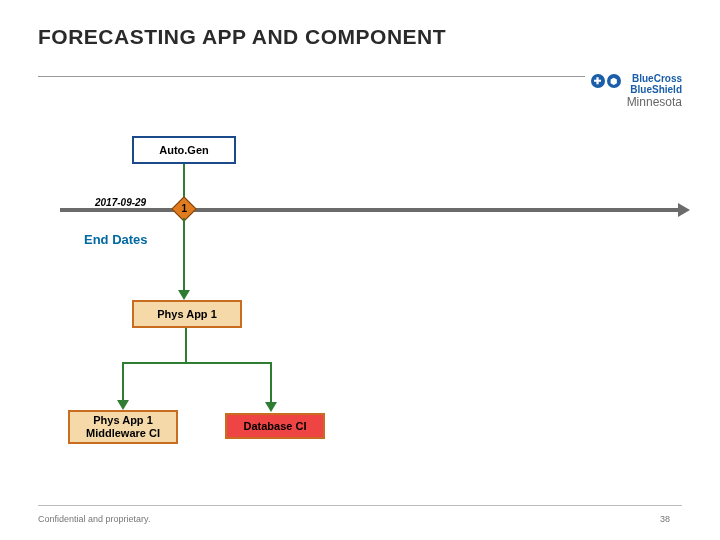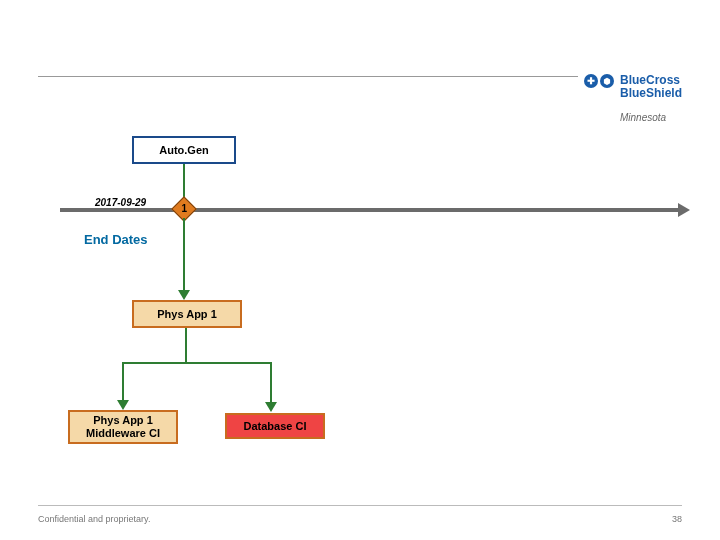--- a/index.html
+++ b/index.html
@@ -55,29 +55,29 @@
     font-size: 9px;
     font-weight: 700;
   }
   .logo-shield { font-size: 8px; }
   .logo-text {
     display: flex;
     flex-direction: column;
     line-height: 1.05;
   }
   .logo-line1, .logo-line2 {
+    font-size: 10px;
+    font-weight: 700;
+    color: #1a5da9;
+    text-align: right;
+  }
+  .logo-sub {
     font-size: 12px;
-    font-weight: 700;
-    color: #1a5da9;
-  }
-  .logo-sub {
-    font-size: 10px;
     color: #666;
-    margin-top: 14px;
-    font-style: italic;
+    margin-top: 1px;
   }
 
   .stage { position: absolute; top: 100px; left: 0; right: 0; bottom: 60px; }
 
   .box {
     position: absolute;
     border: 2px solid;
     text-align: center;
     font-size: 11px;
     font-weight: 700;
@@ -168,29 +168,29 @@
 
   .footer-rule {
     position: absolute; left: 38px; right: 38px; bottom: 34px;
     height: 1px; background: #bbb;
   }
   .footer-left {
     position: absolute; left: 38px; bottom: 16px;
     font-size: 9px; color: #777; text-align: center;
   }
   .footer-right {
-    position: absolute; right: 38px; bottom: 16px;
+    position: absolute; right: 50px; bottom: 16px;
     font-size: 9px; color: #777;
   }
 </style>
 </head>
 <body>
 
 <div class="title">
-  <br>
+  <span>FORECASTING APP AND COMPONENT</span><br>
 </div>
 <div class="title-underline"></div>
 
 <div class="logo">
   <div class="logo-marks">
     <div class="logo-cross">✚</div>
     <div class="logo-shield">⬢</div>
   </div>
   <div class="logo-text">
     <span class="logo-line1">BlueCross</span>

